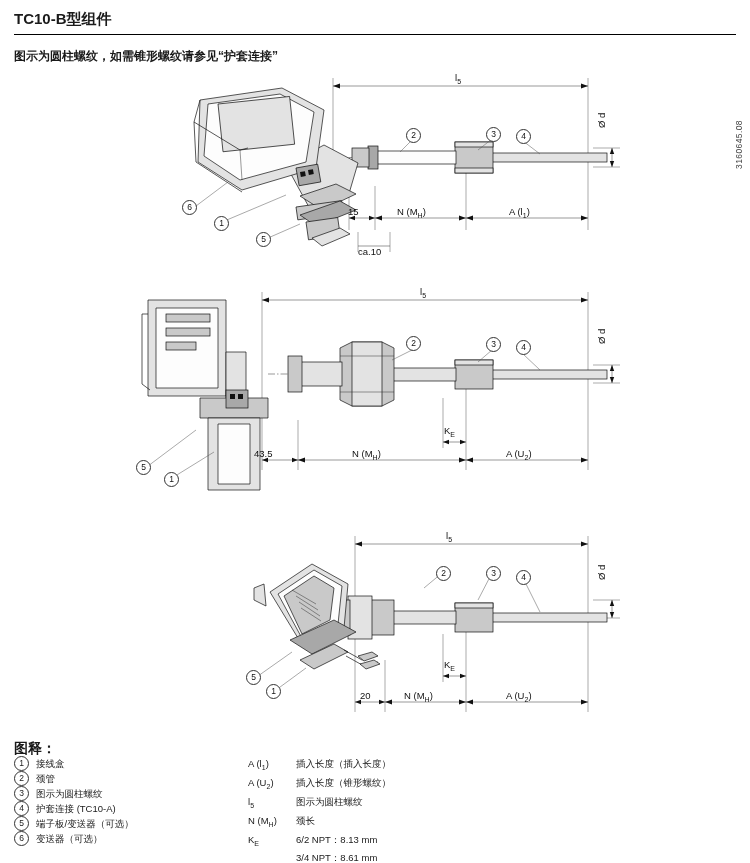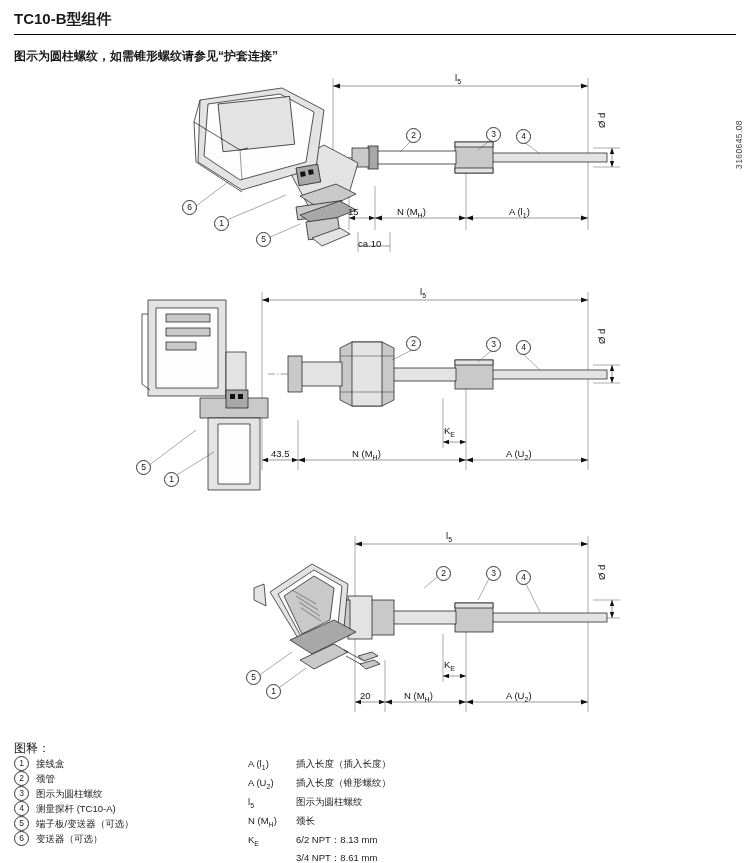--- a/index.html
+++ b/index.html
@@ -46,21 +46,21 @@
   .ln-thin{stroke:#333;stroke-width:.5;fill:none;}
   .ln-dash{stroke:#333;stroke-width:.5;fill:none;stroke-dasharray:7 2 1.5 2;}
   .ln-ext{stroke:#555;stroke-width:.5;fill:none;}
   .fill-lt{fill:#e3e3e3;stroke:#111;stroke-width:.7;}
   .fill-md{fill:#c9c9c9;stroke:#111;stroke-width:.7;}
   .fill-dk{fill:#a8a8a8;stroke:#111;stroke-width:.7;}
   .fill-w{fill:#fdfdfd;stroke:#111;stroke-width:.7;}
   .fill-k{fill:#111;stroke:none;}
 
   
-  .legend-title{position:absolute;left:14px;top:740px;font-size:12px;font-weight:normal;}
+  .legend-title{position:absolute;left:14px;top:740px;font-size:14px;font-weight:bold;}
   .legend{position:absolute;left:14px;top:756px;font-size:9.5px;line-height:15px;}
   .legend .row{display:flex;align-items:flex-start;height:15px;}
   .legend .num{
     width:13px;height:13px;border:1px solid #333;border-radius:50%;
     font-size:8.5px;line-height:12px;text-align:center;margin-right:7px;flex:none;
   }
   .legend2{position:absolute;left:248px;top:756px;font-size:9.5px;line-height:15px;}
   .legend2 .row{display:flex;align-items:flex-start;min-height:15px;}
   .legend2 .sym{width:48px;flex:none;}
   .legend2 .sym sub{font-size:7px;}
@@ -149,21 +149,21 @@
   <div class="callout" style="left:256px;top:232px">5</div>
   <div class="callout" style="left:406px;top:128px">2</div>
   <div class="callout" style="left:486px;top:127px">3</div>
   <div class="callout" style="left:516px;top:129px">4</div>
 
   <div class="dim-label" style="left:455px;top:72px">l<sub>5</sub></div>
   <div class="dim-label" style="left:596px;top:128px;transform:rotate(-90deg);transform-origin:left top">Ø d</div>
   <div class="dim-label" style="left:348px;top:206px">15</div>
   <div class="dim-label" style="left:397px;top:206px">N (M<sub>H</sub>)</div>
   <div class="dim-label" style="left:509px;top:206px">A (l<sub>1</sub>)</div>
-  <div class="dim-label" style="left:358px;top:238px">ca.10</div>
+  <div class="dim-label" style="left:358px;top:246px">ca.10</div>
 
   <svg width="750" height="863">
 
     <line class="ln-ext" x1="262" y1="292" x2="262" y2="420"></line>
     <line class="ln-ext" x1="588" y1="292" x2="588" y2="390"></line>
     <line class="ln-thin" x1="262" y1="300" x2="588" y2="300"></line>
     <path class="fill-k" d="M262 300 l7 -2.4 v4.8 z"></path>
     <path class="fill-k" d="M588 300 l-7 -2.4 v4.8 z"></path>
 
     <line class="ln-ext" x1="593" y1="365" x2="620" y2="365"></line>
@@ -230,21 +230,21 @@
 
   <div class="callout" style="left:136px;top:460px">5</div>
   <div class="callout" style="left:164px;top:472px">1</div>
   <div class="callout" style="left:406px;top:336px">2</div>
   <div class="callout" style="left:486px;top:337px">3</div>
   <div class="callout" style="left:516px;top:340px">4</div>
 
   <div class="dim-label" style="left:420px;top:286px">l<sub>5</sub></div>
   <div class="dim-label" style="left:596px;top:344px;transform:rotate(-90deg);transform-origin:left top">Ø d</div>
   <div class="dim-label" style="left:444px;top:425px">K<sub>E</sub></div>
-  <div class="dim-label" style="left:271px;top:448px">43.5</div>
+  <div class="dim-label" style="left:254px;top:448px">43.5</div>
   <div class="dim-label" style="left:352px;top:448px">N (M<sub>H</sub>)</div>
   <div class="dim-label" style="left:506px;top:448px">A (U<sub>2</sub>)</div>
 
   <svg width="750" height="863">
 
     <line class="ln-ext" x1="355" y1="536" x2="355" y2="660"></line>
     <line class="ln-ext" x1="588" y1="536" x2="588" y2="620"></line>
     <line class="ln-thin" x1="355" y1="544" x2="588" y2="544"></line>
     <path class="fill-k" d="M355 544 l7 -2.4 v4.8 z"></path>
     <path class="fill-k" d="M588 544 l-7 -2.4 v4.8 z"></path>
@@ -331,21 +331,21 @@
     <div class="row">
       <span class="num">2</span>
       <span>颈管</span>
     </div>
     <div class="row">
       <span class="num">3</span>
       <span>图示为圆柱螺纹</span>
     </div>
     <div class="row">
       <span class="num">4</span>
-      <span>测量探杆 (TC10-A)</span>
+      <span>护套连接 (TC10-A)</span>
     </div>
     <div class="row">
       <span class="num">5</span>
       <span>端子板/变送器（可选）</span>
     </div>
     <div class="row">
       <span class="num">6</span>
       <span>变送器（可选）</span>
     </div>
   </div>

